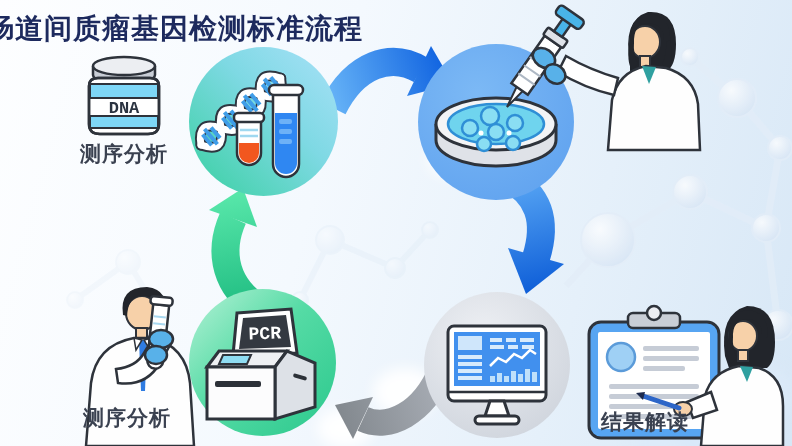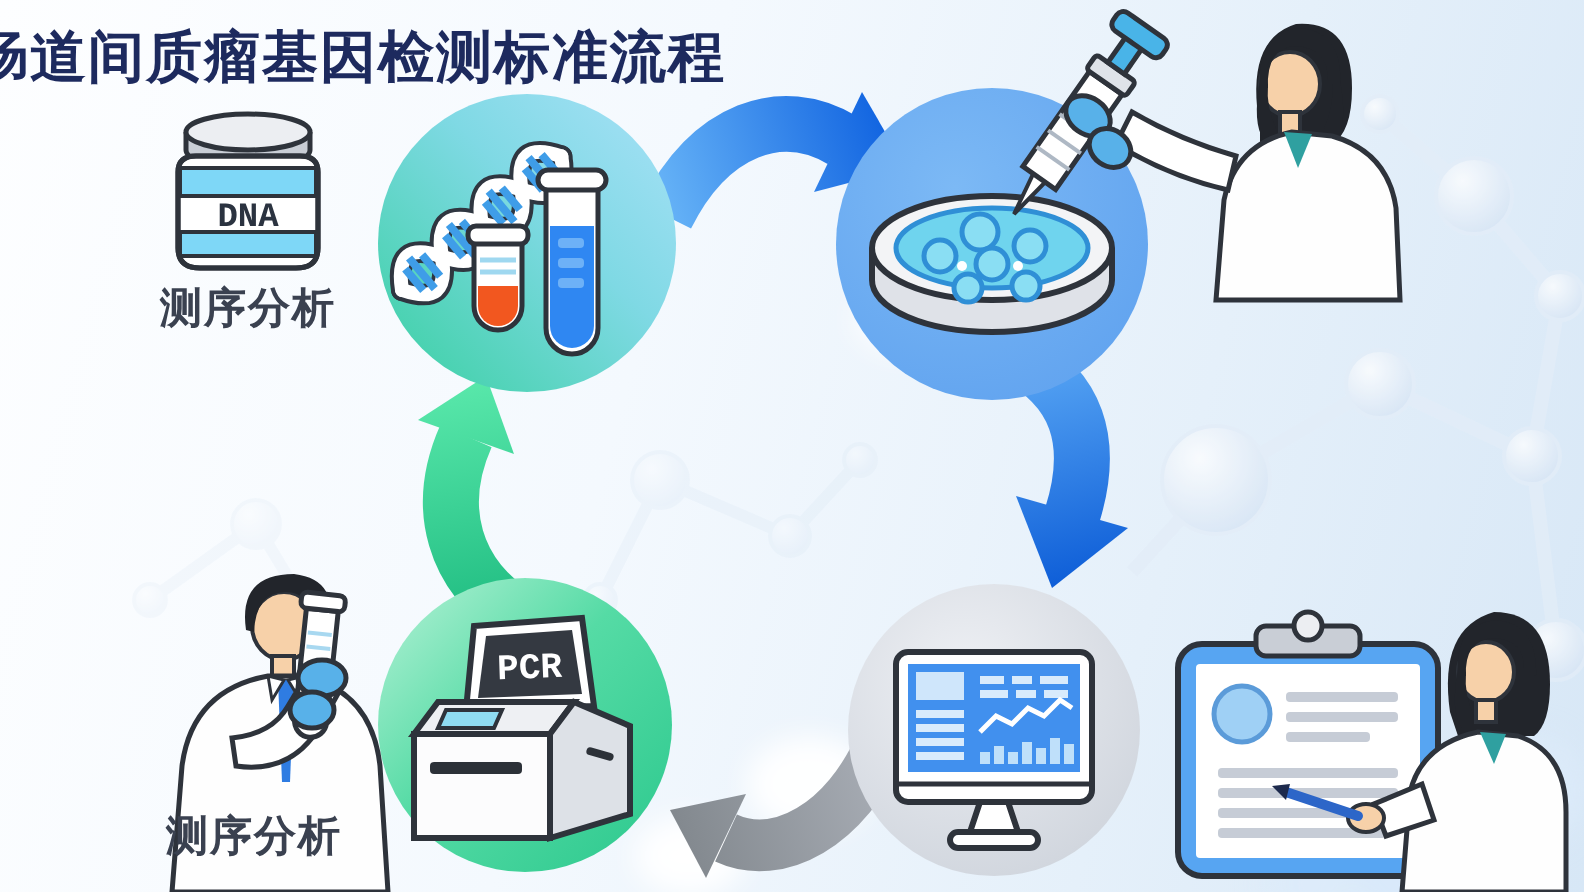--- a/index.html
+++ b/index.html
@@ -326,14 +326,15 @@
       <rect x="155" y="54" width="10" height="11" fill="#f7d1a9" stroke="#2e333b" stroke-width="2"></rect>
       <path d="M118,150 L122,100 Q128,76 156,70 L176,72 Q200,80 200,110 L200,150 Z" fill="#fefefe" stroke="#2e333b" stroke-width="2.5"></path>
       <polygon points="157,70 170,71 164,86" fill="#2fa0a0"></polygon>
       <path d="M128,96 L104,106 L110,122 L134,114 Z" fill="#ffffff" stroke="#2e333b" stroke-width="2.5"></path>
       <ellipse cx="100" cy="113" rx="9" ry="7" fill="#f7d1a9" stroke="#2e333b" stroke-width="2"></ellipse>
       <line x1="60" y1="100" x2="96" y2="112" stroke="#2d66c8" stroke-width="5" stroke-linecap="round"></line>
       <polygon points="53,97 62,96 60,104" fill="#1d2a4d"></polygon>
     </g>
   </svg>
 
+  <div class="step-label" style="left:585px;top:408px;width:120px;">结果解读</div>
 
 </div>
 
 </body></html>

